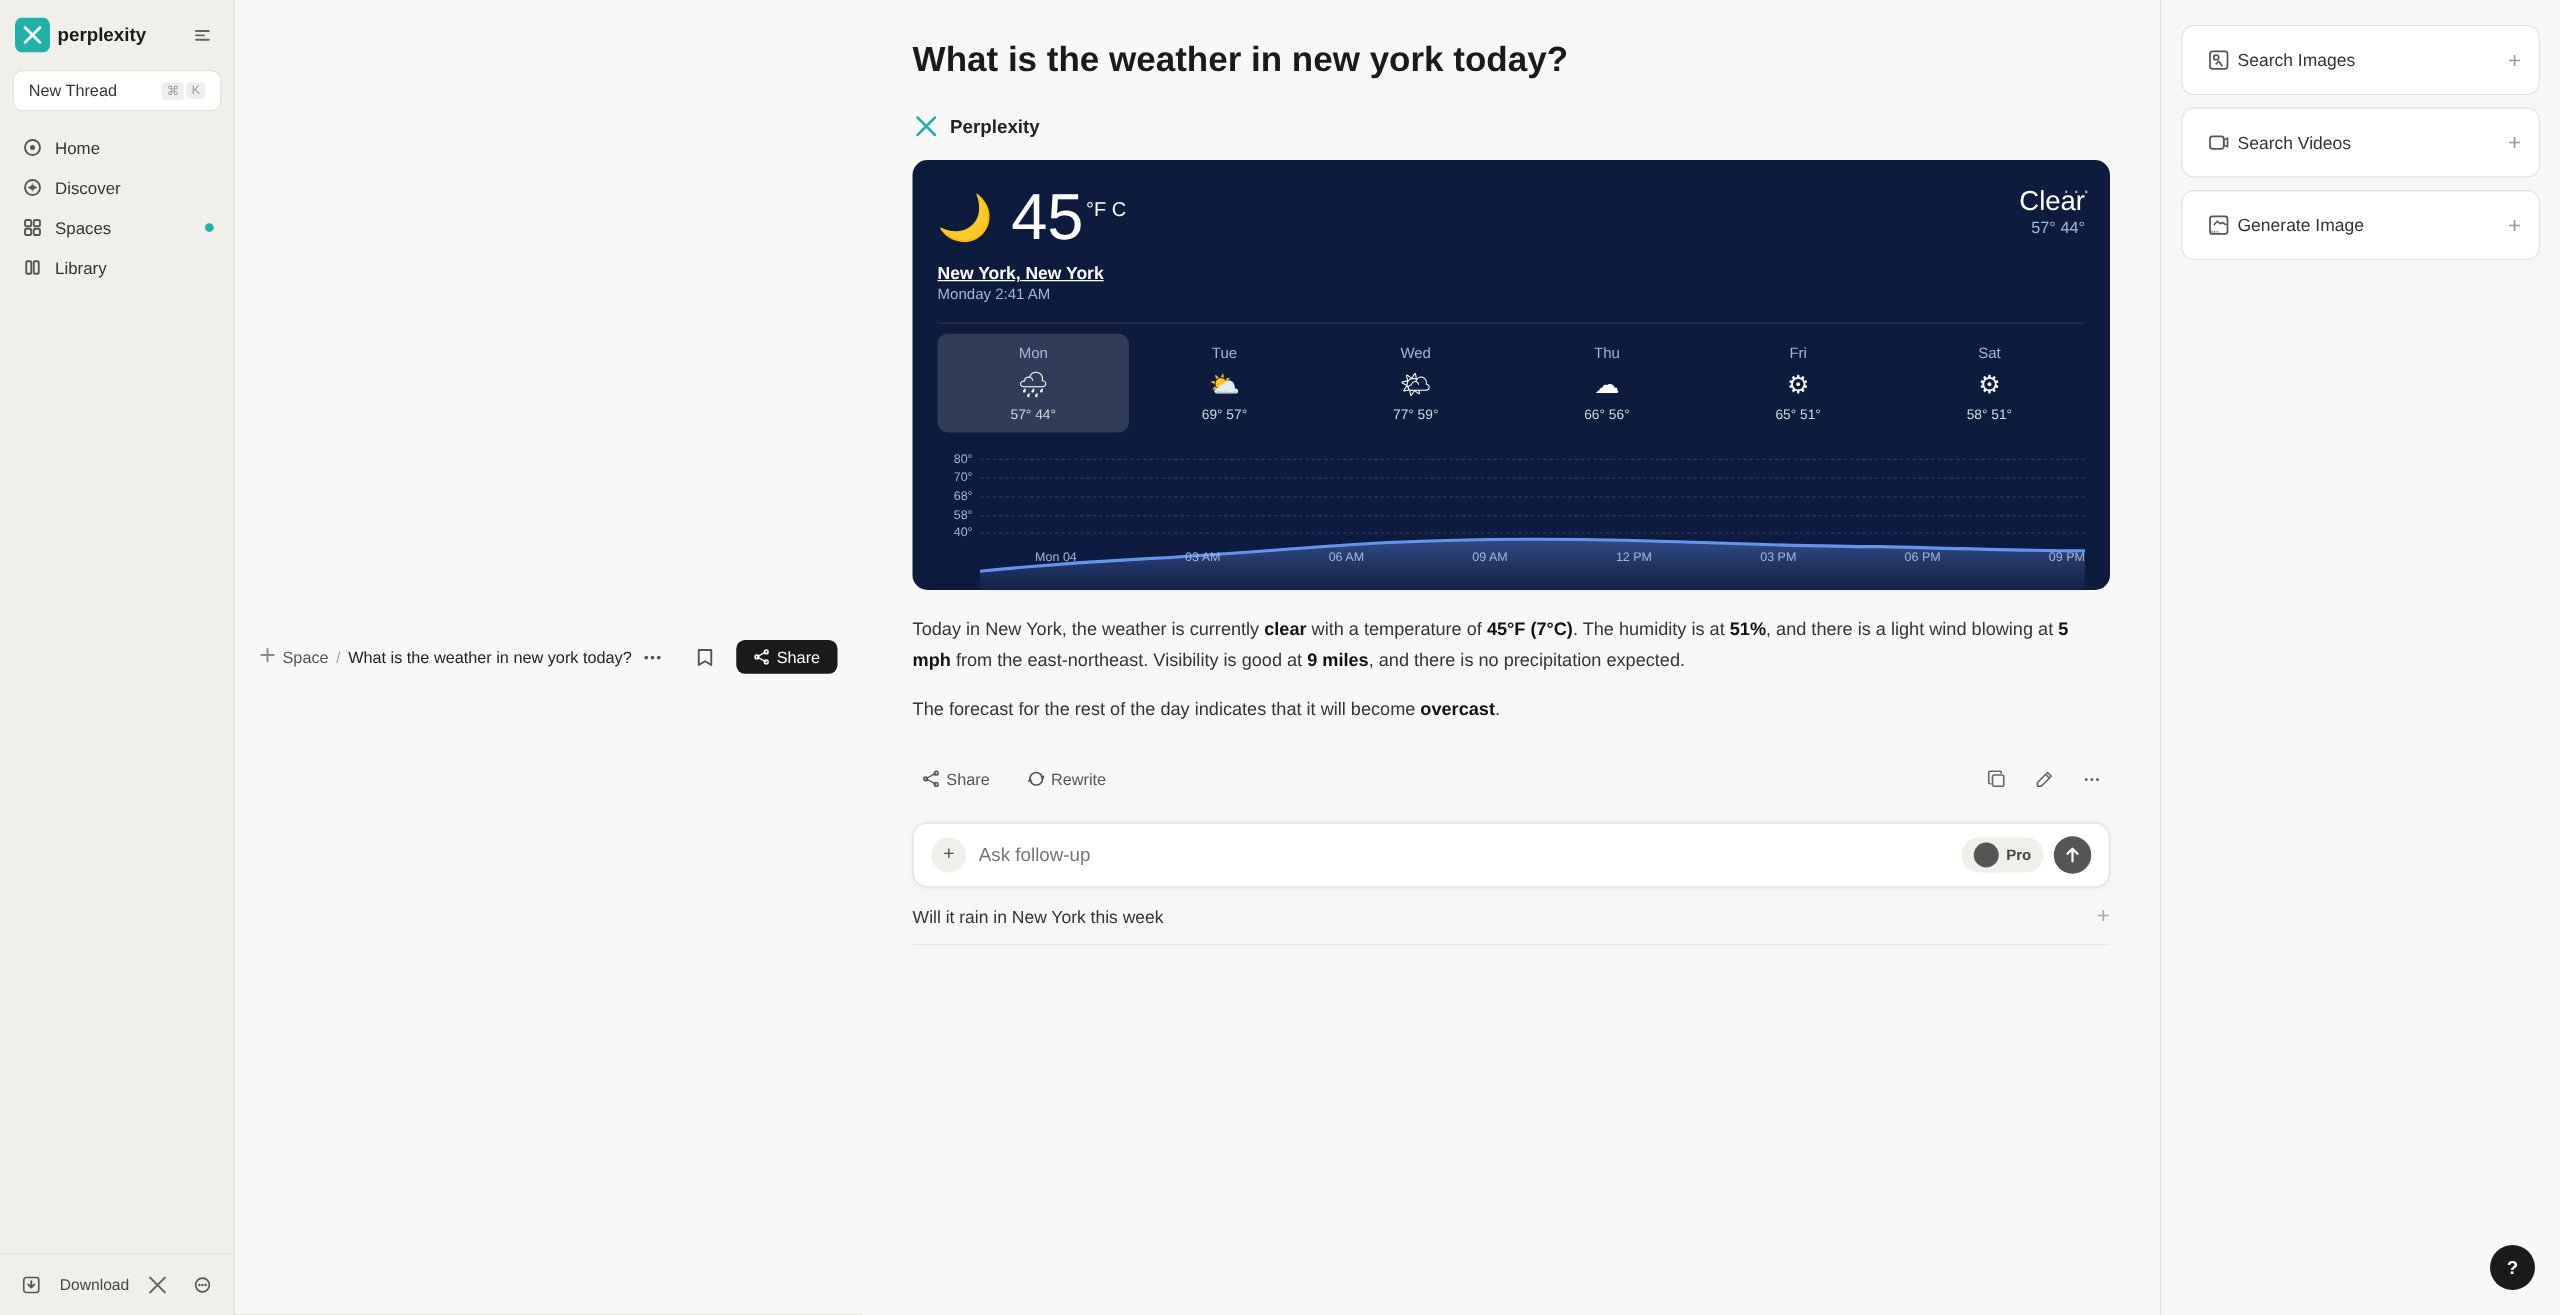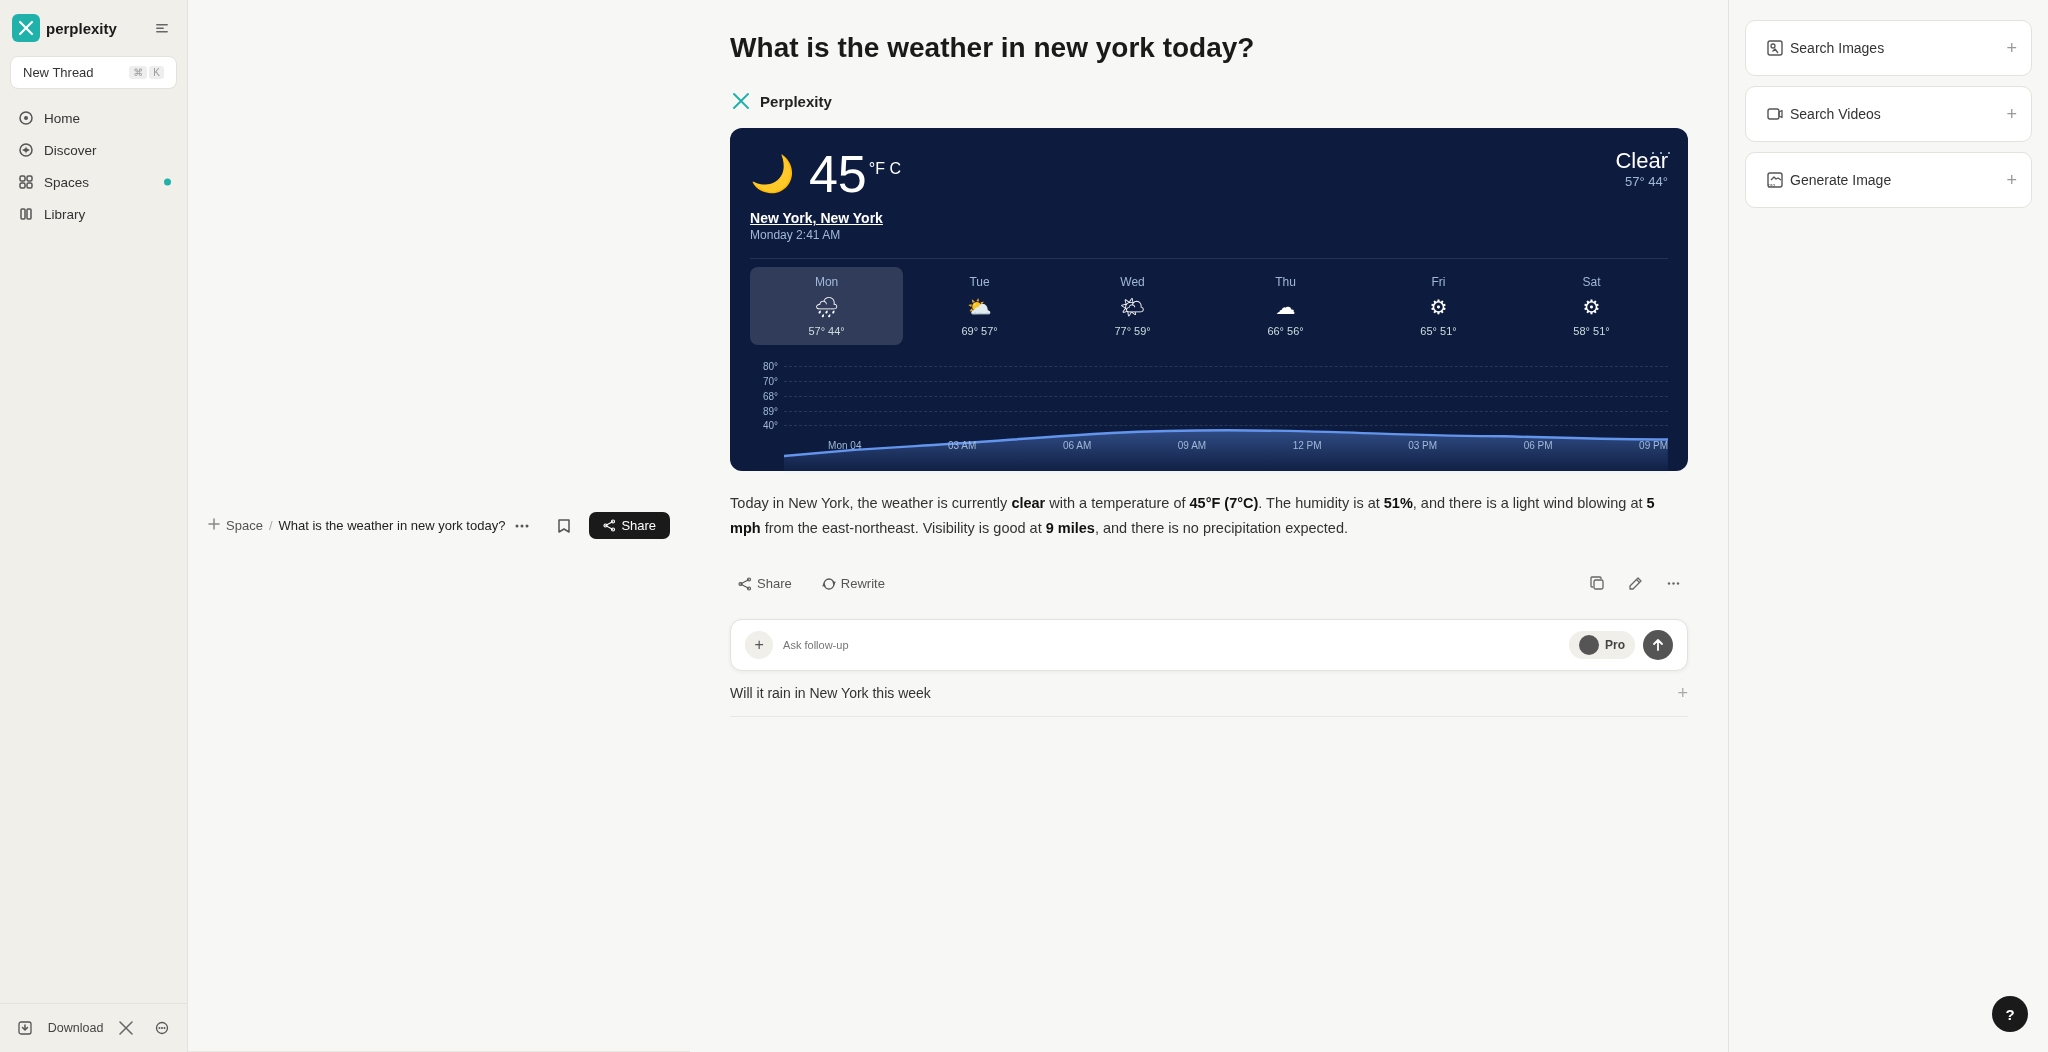--- a/index.html
+++ b/index.html
@@ -491,21 +491,21 @@
       cursor: pointer;
       color: #555;
       font-size: 16px;
       border: none;
     }
 
     .follow-up-input {
       flex: 1;
       border: none;
       outline: none;
-      font-size: 11px;
+      font-size: 15px;
       color: #333;
       background: transparent;
     }
 
     .follow-up-actions {
       display: flex;
       align-items: center;
       gap: 8px;
     }
 
@@ -842,21 +842,21 @@
               </div>
             <div class="chart-line-label">
                 <span class="chart-label">70°</span>
                 <div class="chart-hr"></div>
               </div>
             <div class="chart-line-label">
                 <span class="chart-label">68°</span>
                 <div class="chart-hr"></div>
               </div>
             <div class="chart-line-label">
-                <span class="chart-label">89°</span>
+                <span class="chart-label">58°</span>
                 <div class="chart-hr"></div>
               </div>
             <div class="chart-line-label">
                 <span class="chart-label">40°</span>
                 <div class="chart-hr"></div>
               </div>
           </div>
           <svg class="chart-svg" viewBox="0 0 540 70" preserveAspectRatio="none">
             <defs>
               <linearGradient id="tempGrad" x1="0" y1="0" x2="0" y2="1">
@@ -876,20 +876,23 @@
             <span>12 PM</span>
             <span>03 PM</span>
             <span>06 PM</span>
             <span>09 PM</span>
           </div>
         </div>
       </div>
 
       <p class="answer-text">
         Today in New York, the weather is currently <strong>clear</strong> with a temperature of <strong>45°F (7°C)</strong>. The humidity is at <strong>51%</strong>, and there is a light wind blowing at <strong>5 mph</strong> from the east-northeast. Visibility is good at <strong>9 miles</strong>, and there is no precipitation expected.
+      </p>
+      <p class="answer-text">
+        The forecast for the rest of the day indicates that it will become <strong>overcast</strong>.
       </p>
 
       <div class="action-bar">
         <div class="action-left">
           <button class="action-btn">
             <svg width="14" height="14" viewBox="0 0 14 14" fill="none">
                 <circle cx="11" cy="2.5" r="1.5" stroke="#555" stroke-width="1.2"></circle>
                 <circle cx="2.5" cy="7" r="1.5" stroke="#555" stroke-width="1.2"></circle>
                 <circle cx="11" cy="11.5" r="1.5" stroke="#555" stroke-width="1.2"></circle>
                 <line x1="11" y1="2.5" x2="2.5" y2="7" stroke="#555" stroke-width="1.1"></line>

